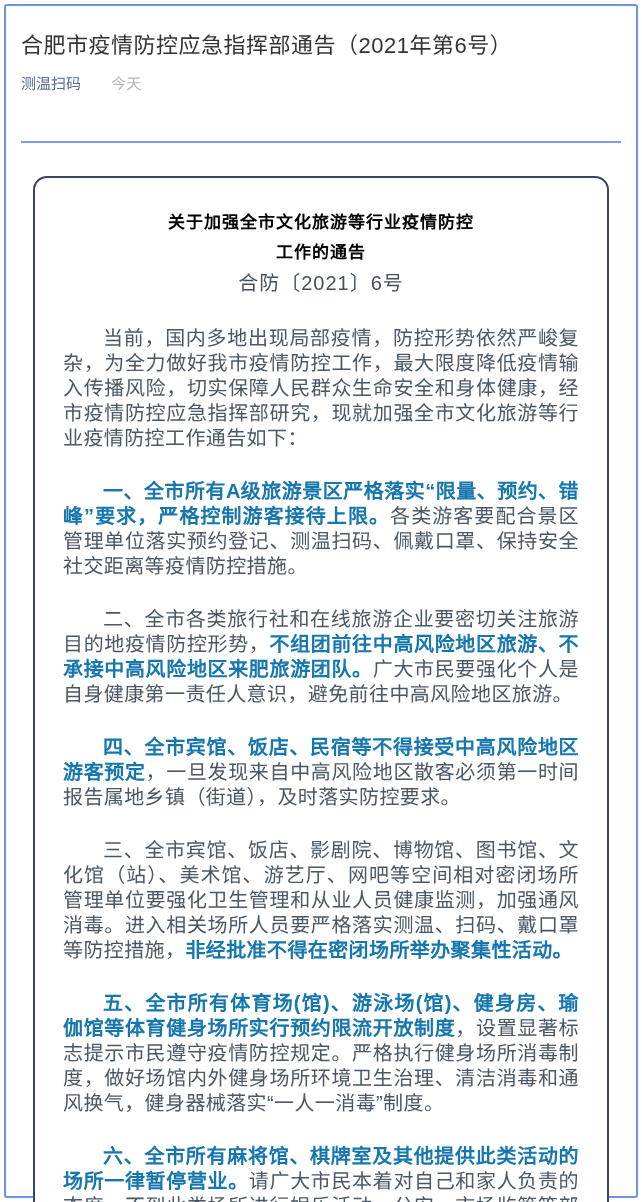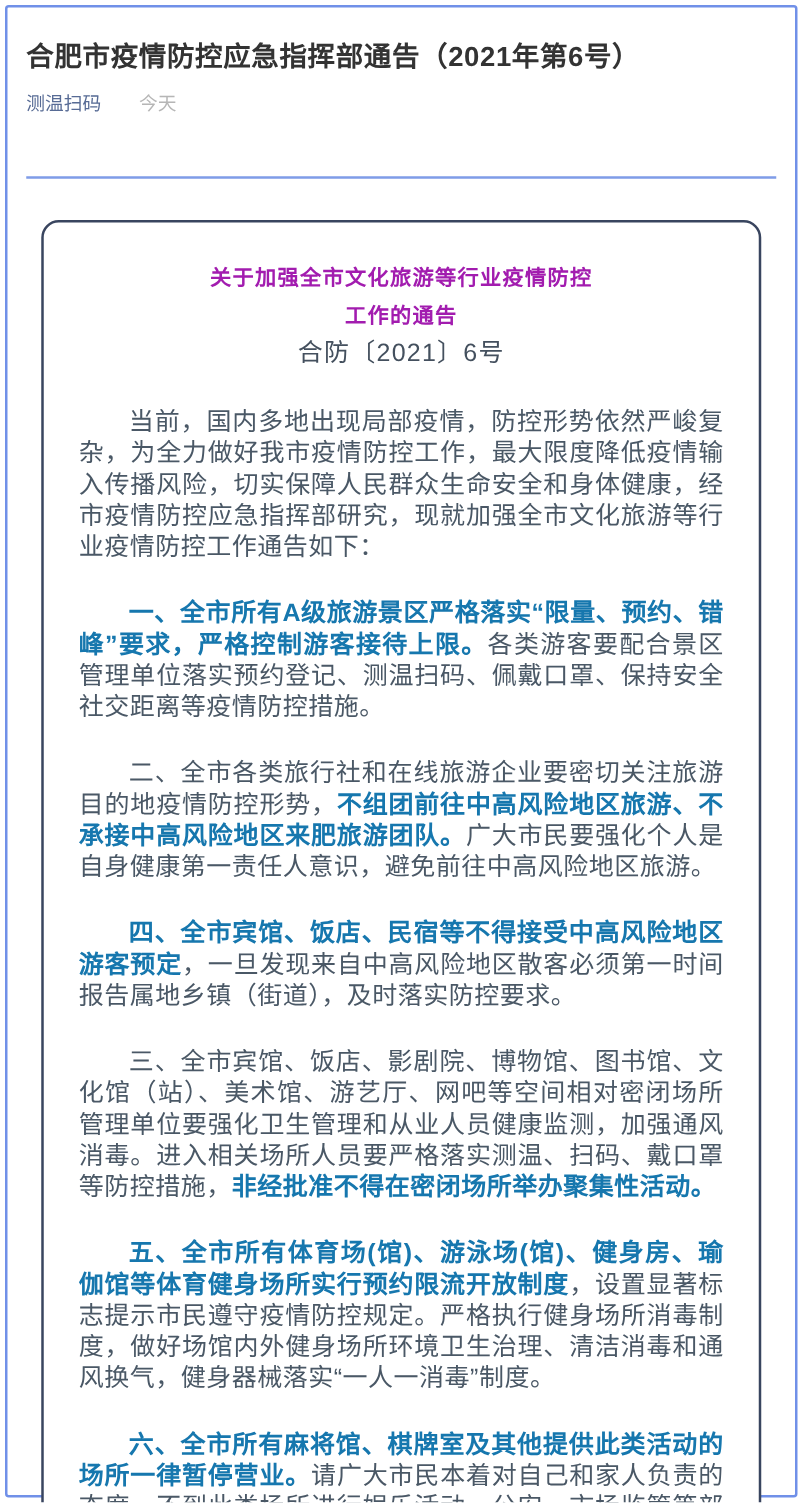--- a/index.html
+++ b/index.html
@@ -22,21 +22,21 @@
     border: 2px solid #7090e8;
     border-radius: 3px;
     box-sizing: border-box;
     padding: 0 9px;
   }
   
   .header { padding: 0 6px; }
   .article-title {
     margin: 24px 0 0 0;
     font-size: 22px;
-    font-weight: 700;
+    font-weight: 400;
     color: #333333;
     line-height: 1.45;
     letter-spacing: 0.5px;
   }
   .byline {
     margin-top: 12px;
     font-size: 15px;
     line-height: 1.3;
   }
   .account-name { color: #576b95; cursor: pointer; }
@@ -53,21 +53,21 @@
     border-radius: 14px;
     box-sizing: border-box;
     padding: 30px 28px 22px 28px;
     min-height: 1005px;
     background: #ffffff;
   }
   .doc-title {
     text-align: center;
     font-size: 17px;
     font-weight: 700;
-    color: #a21caf;
+    color: #000000;
     line-height: 30px;
     letter-spacing: 1px;
   }
   .doc-number {
     text-align: center;
     font-size: 20px;
     color: #44505e;
     line-height: 30px;
     margin-bottom: 14px;
     letter-spacing: 1px;

